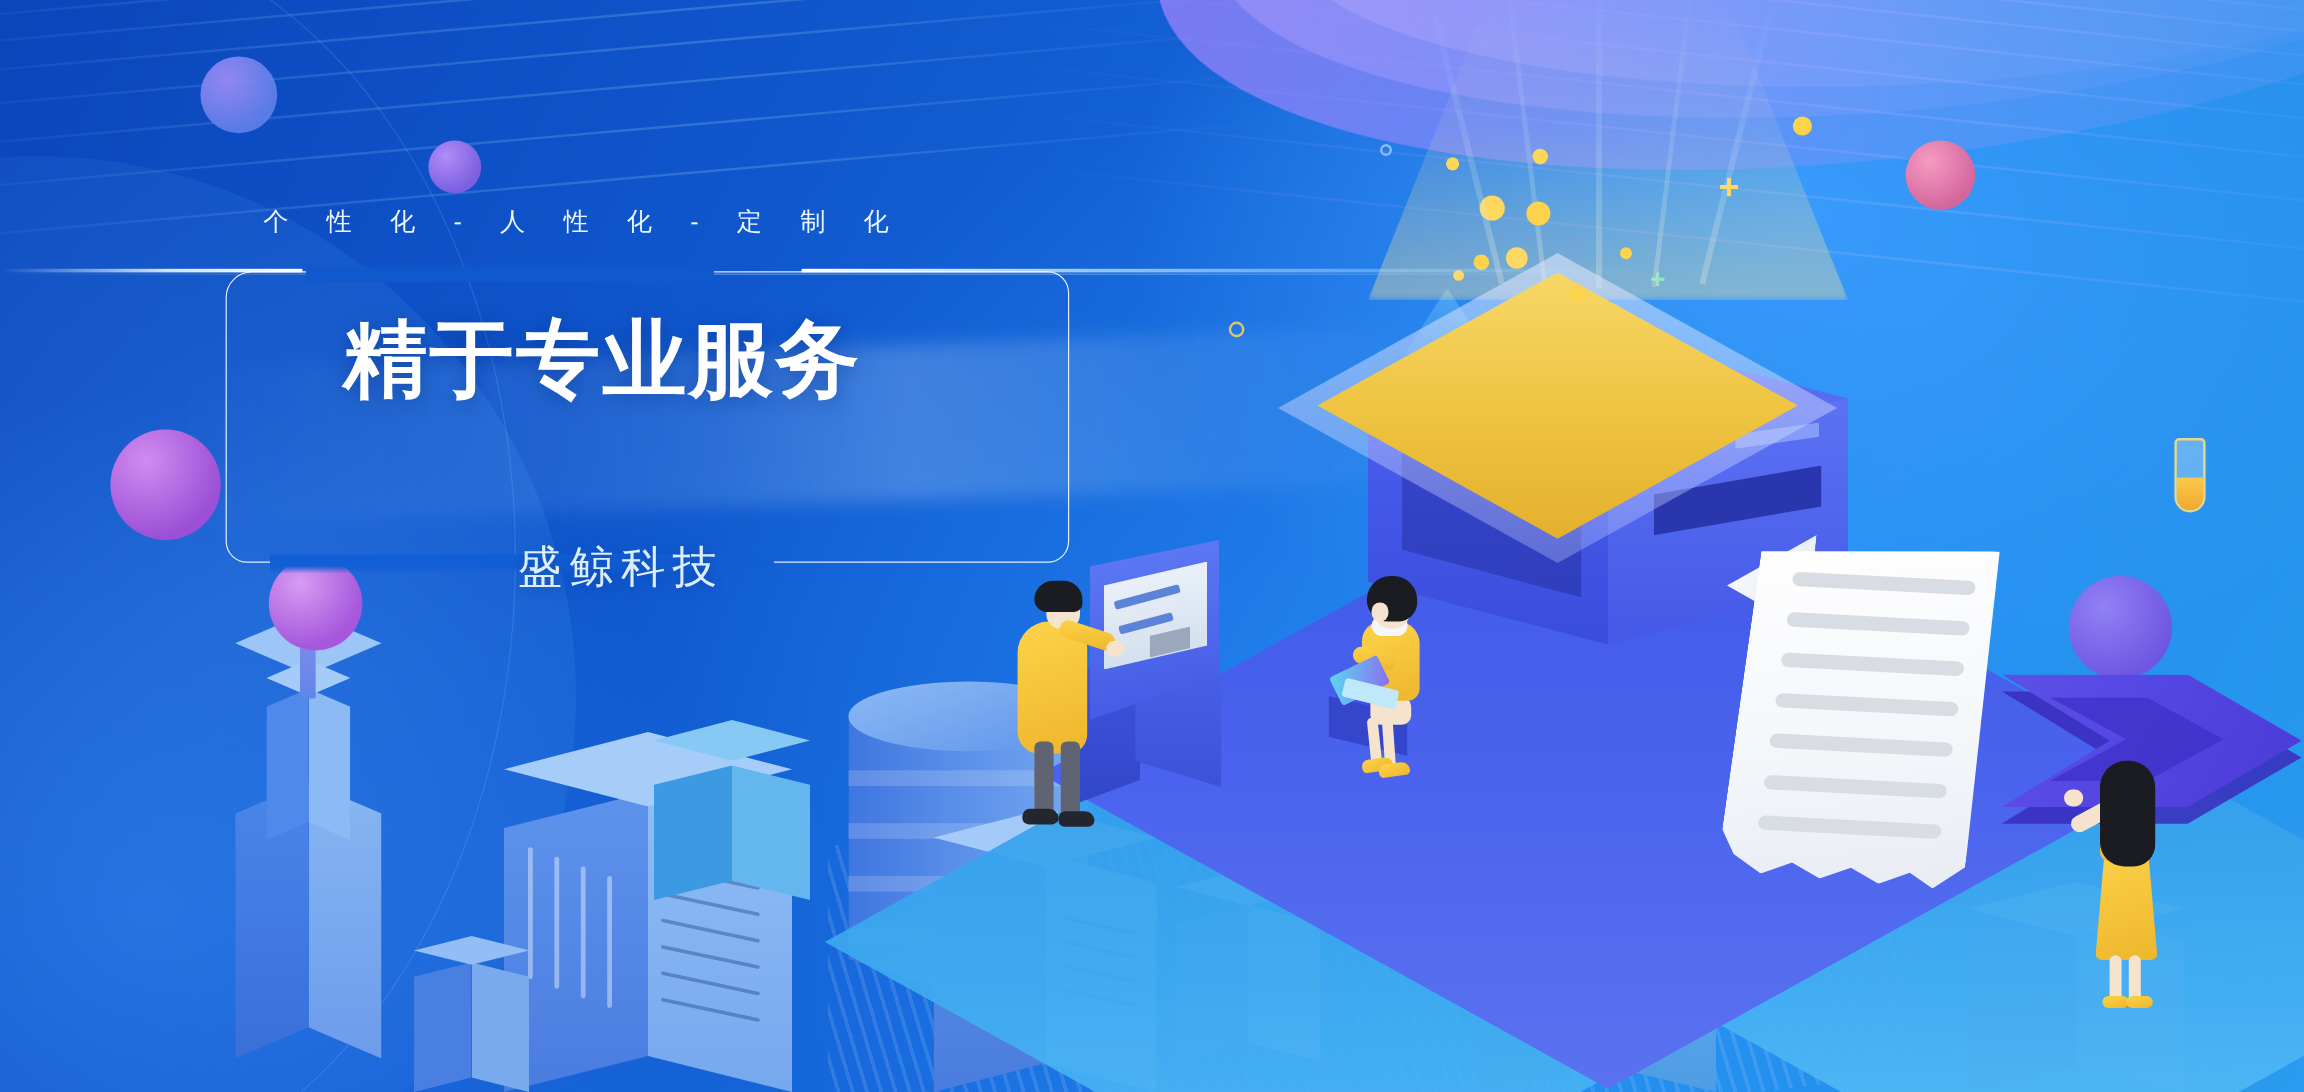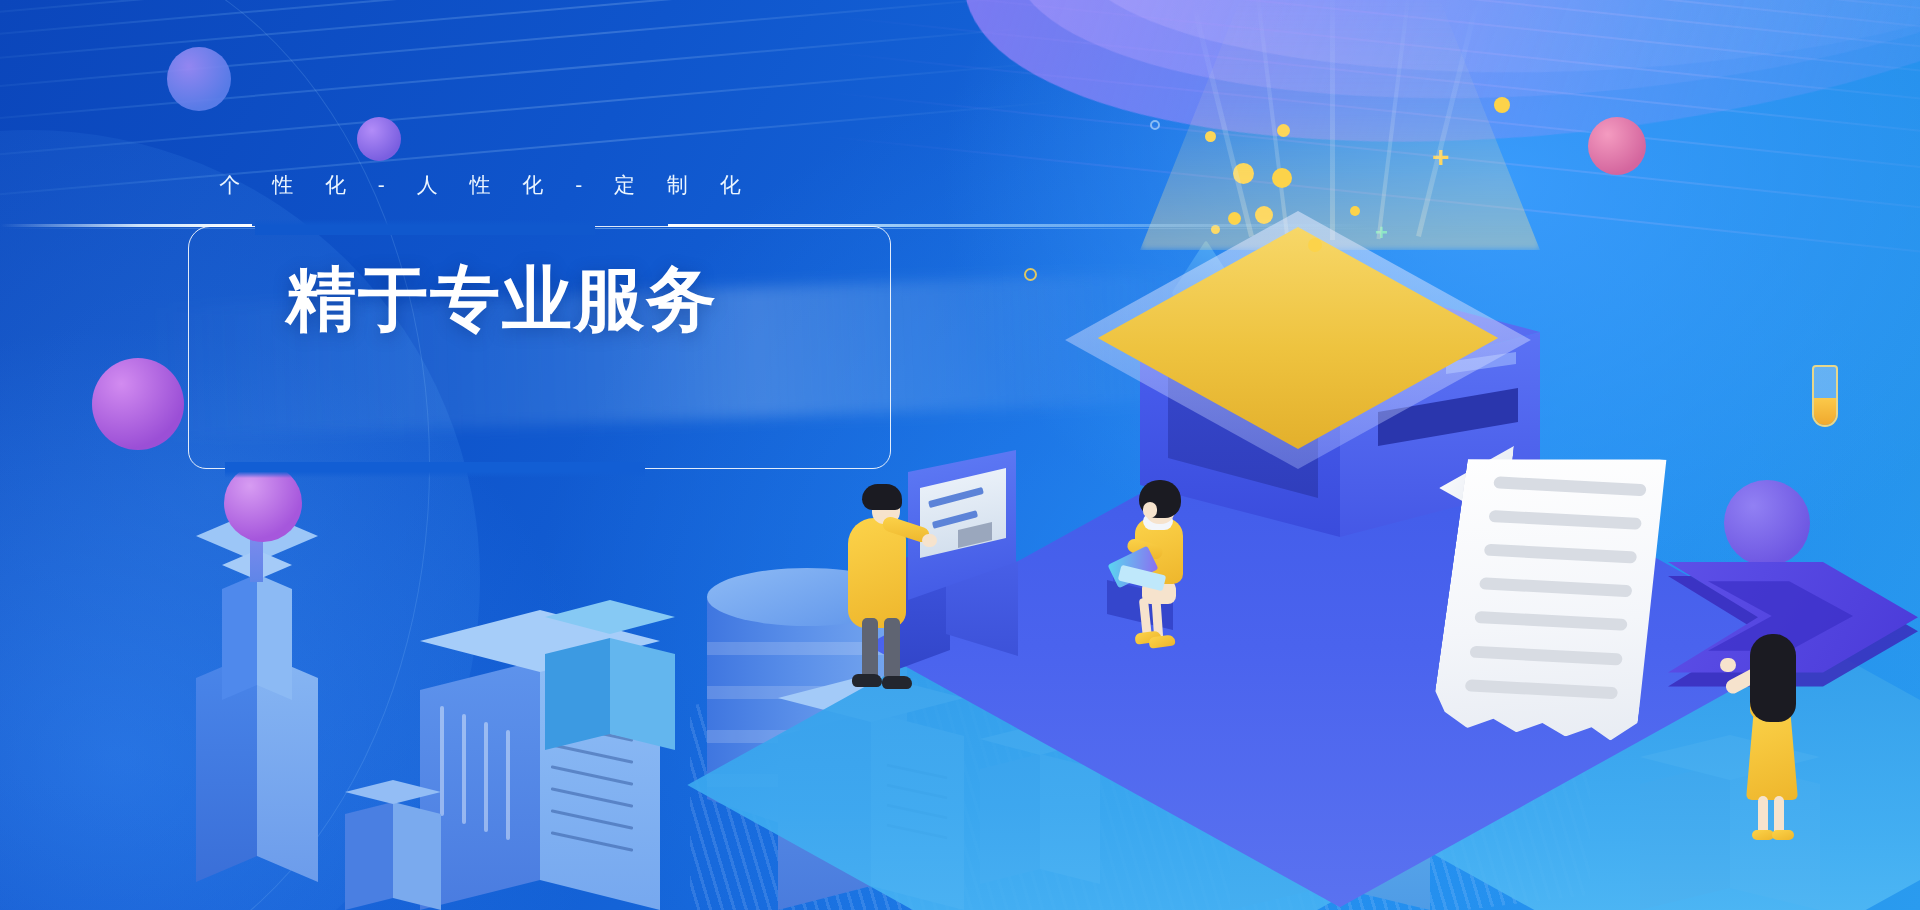--- a/index.html
+++ b/index.html
@@ -625,15 +625,16 @@
     <div class="hline hline-thin"></div>
     <div class="hline hline-left"></div>
     <div class="hline hline-right"></div>
 
     <div class="frame"></div>
     <div class="frame-gap-top" style="background:linear-gradient(180deg, rgba(14,84,200,0) 0%, rgba(16,88,205,1) 40%, rgba(16,88,205,1) 100%);"></div>
     <div class="frame-gap-bottom" style="background:linear-gradient(180deg, rgba(18,94,212,1) 0%, rgba(18,94,212,1) 60%, rgba(18,94,212,0) 100%);"></div>
 
     <div class="headline1">精于专业服务</div>
 
+    <div class="company">盛鲸科技</div>
   </div>
 
 </div>
 
 </body></html>

